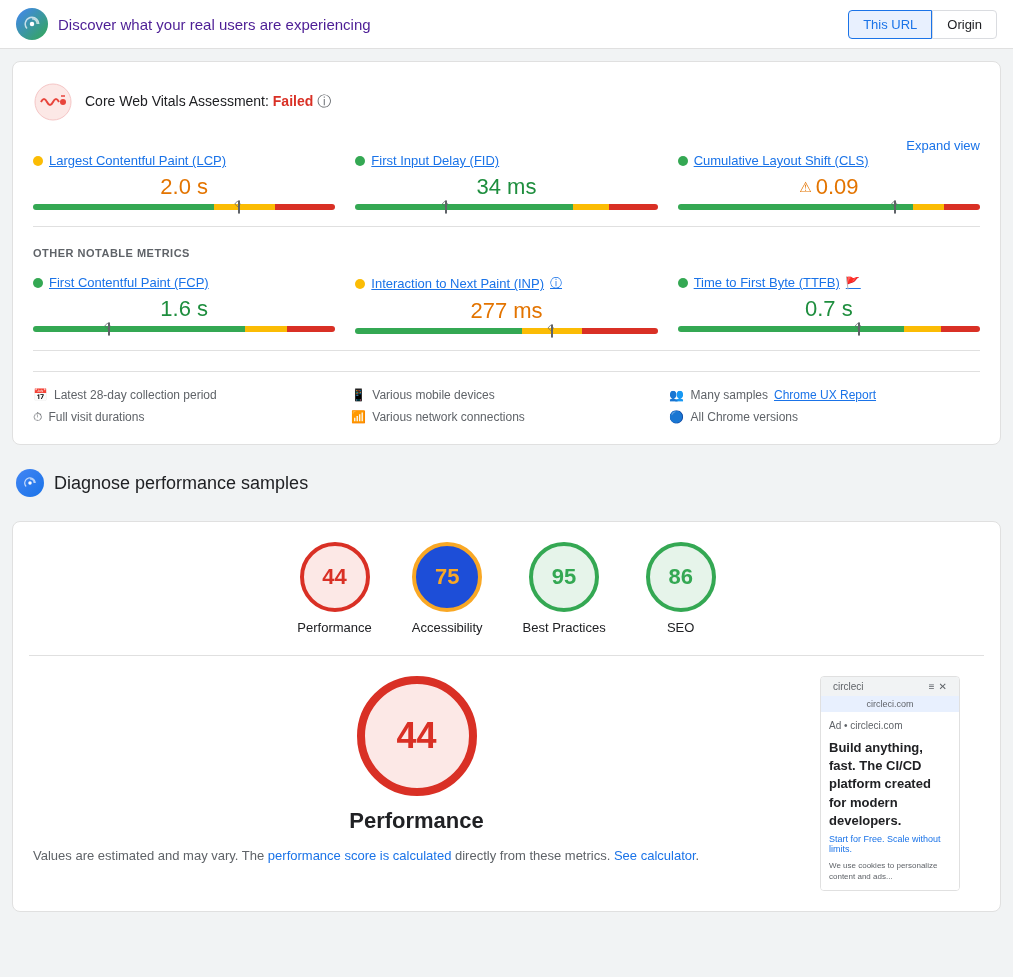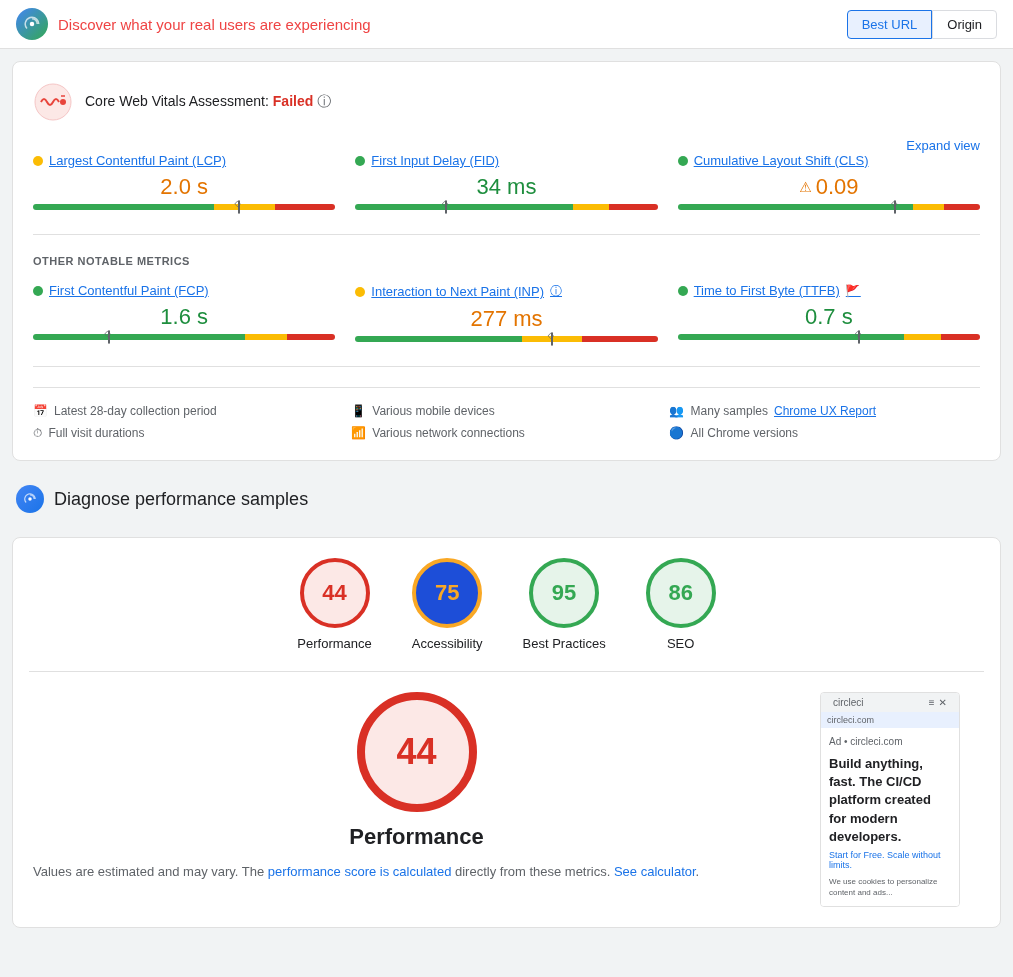--- a/index.html
+++ b/index.html
@@ -1,39 +1,39 @@
 <!DOCTYPE html>
 <html><head>
   <meta charset="utf-8">
   <style>
     * { box-sizing: border-box; margin: 0; padding: 0; }
     body { font-family: Arial, sans-serif; background: #f1f3f4; font-size: 14px; color: #202124; width: 1013px; }
 
     
     .header { display: flex; align-items: center; justify-content: space-between; padding: 8px 16px; background: #fff; border-bottom: 1px solid #e0e0e0; }
     .header-left { display: flex; align-items: center; gap: 10px; }
-    .header-title { font-size: 15px; color: #ef4444; }
+    .header-title { font-size: 15px; color: #4c1d95; }
     .header-buttons { display: flex; gap: 0; }
     .header-btn { padding: 6px 14px; border: 1px solid #dadce0; background: #fff; cursor: pointer; font-size: 13px; color: #202124; }
     .header-btn.active { background: #e8f0fe; color: #1a73e8; border-color: #1a73e8; }
     .header-btn:first-child { border-radius: 4px 0 0 4px; }
     .header-btn:last-child { border-radius: 0 4px 4px 0; }
 
     
     .card { background: #fff; border: 1px solid #e0e0e0; border-radius: 8px; margin: 12px; padding: 20px; }
 
     
     .cwv-header { display: flex; align-items: center; gap: 12px; margin-bottom: 16px; }
     .cwv-icon { width: 40px; height: 40px; }
     .cwv-status-failed { color: #d93025; font-weight: 600; }
     .cwv-help { color: #5f6368; font-size: 14px; cursor: pointer; }
     .expand-view { text-align: right; color: #1a73e8; font-size: 13px; cursor: pointer; }
 
     
-    .metrics-grid { display: grid; grid-template-columns: 1fr 1fr 1fr; gap: 20px; padding-bottom: 20px; border-bottom: 1px solid #e0e0e0; }
+    .metrics-grid { display: grid; grid-template-columns: 1fr 1fr 1fr; gap: 20px; padding-bottom: 12px; border-bottom: 1px solid #e0e0e0; }
     .metric-item {}
     .metric-label { font-size: 13px; color: #1a73e8; text-decoration: underline; cursor: pointer; display: flex; align-items: center; gap: 6px; margin-bottom: 6px; }
     .metric-dot { width: 10px; height: 10px; border-radius: 50%; display: inline-block; flex-shrink: 0; }
     .dot-green { background: #34a853; }
     .dot-orange { background: #fbbc04; }
     .metric-value { font-size: 22px; font-weight: 400; text-align: center; margin: 4px 0; }
     .val-orange { color: #e37400; }
     .val-green { color: #1e8e3e; }
     .val-warn { color: #e37400; display: flex; align-items: center; justify-content: center; gap: 4px; }
     .warn-triangle { color: #e37400; font-size: 14px; }
@@ -100,21 +100,21 @@
   <div class="header-left">
     <div class="app-icon">
       <svg width="18" height="18" viewBox="0 0 24 24" fill="white">
           <circle cx="12" cy="12" r="3"></circle>
           <path d="M12 2a10 10 0 0 0-7.35 16.76l1.41-1.41A8 8 0 1 1 20 12h-2a6 6 0 0 0-6-6V4a8 8 0 0 1 8 8h2a10 10 0 0 0-10-10z" fill="rgba(255,255,255,0.7)"></path>
         </svg>
     </div>
     <span class="header-title">Discover what your real users are experiencing</span>
   </div>
   <div class="header-buttons">
-    <button class="header-btn active">Best URL</button>
+    <button class="header-btn active">This URL</button>
     <button class="header-btn">Origin</button>
   </div>
 </div>
 
 <div class="card">
   <div class="cwv-header">
 
     <svg class="cwv-icon" viewBox="0 0 40 40">
       <circle cx="20" cy="20" r="18" fill="#fce8e6" stroke="#f5c6c6" stroke-width="1"></circle>
       <path d="M8 20 Q11 14 14 20 Q17 26 20 20 Q23 14 26 20" stroke="#e8453c" stroke-width="2" fill="none"></path>
@@ -321,21 +321,21 @@
     </div>
     <div class="perf-right">
       <div class="screenshot-box">
         <div class="screenshot-header">
           <span>circleci</span>
           <div style="display:flex;gap:4px;">
             <span>≡</span>
             <span>✕</span>
           </div>
         </div>
-        <div style="background:#e8f0fe;padding:3px 6px;font-size:9px;color:#5f6368;">
+        <div style="background:#e8f0fe;padding:3px 6px;font-size:9px;color:#5f6368;text-align:center;">
           <span>circleci.com</span>
         </div>
         <div class="screenshot-content">
           <div style="font-size:10px;color:#5f6368;">Ad • circleci.com</div>
           <div class="screenshot-brand">Build anything, fast. The CI/CD platform created for modern developers.</div>
           <div class="screenshot-sub">Start for Free. Scale without limits.</div>
           <div class="screenshot-extra">We use cookies to personalize content and ads...</div>
         </div>
       </div>
     </div>

